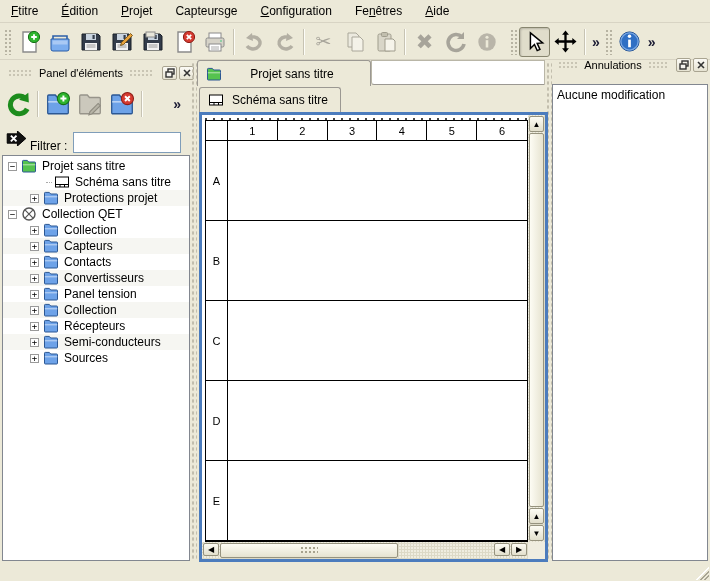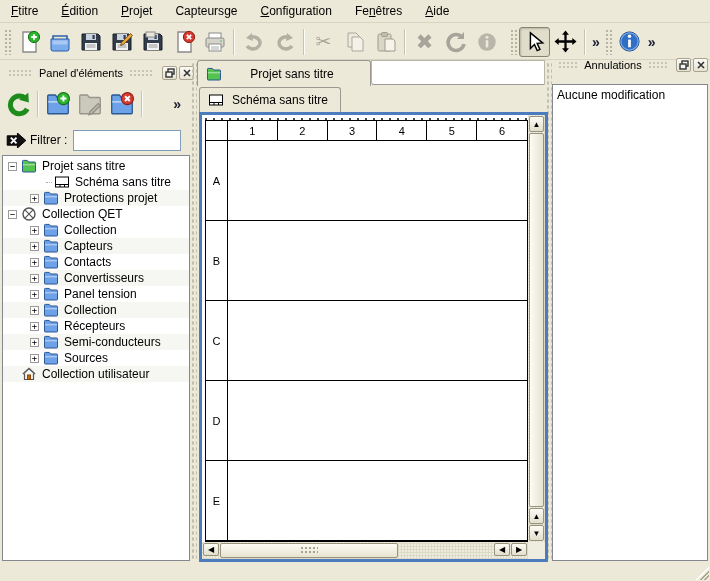--- a/index.html
+++ b/index.html
@@ -36,21 +36,21 @@
     background-image: radial-gradient(#c9c5b4 1px, transparent 1.3px); background-size:4px 4px; }
   .dock-title .ttl { font-size:11px; }
   .dock-btn { width:15px; height:14px; margin-left:2px; border:1px solid #a9a491; border-radius:2px;
     background:linear-gradient(#fbfaf5,#e6e3d2); display:flex; align-items:center; justify-content:center; }
 
   
   #eltools { position:absolute; left:2px; top:84px; width:190px; height:40px;
     display:flex; align-items:center; }
   .dk-btn { width:30px; height:30px; display:flex; align-items:center; justify-content:center; margin:0 1px; }
   #filter-row { position:absolute; left:2px; top:127px; width:190px; height:26px;
-    display:flex; align-items:center; }
+    display:flex; align-items:flex-end; }
   #filter-input { width:108px; height:21px; border:1px solid #7f9db9; background:#fff;
     margin-left:6px; font-family:inherit; font-size:12px; padding:1px 3px; }
   #tree { position:absolute; left:2px; top:155px; width:188px; height:406px;
     background:#fff; border:1px solid #828790; overflow:hidden; padding-top:2px; }
   .tree-row { height:16px; display:flex; align-items:center; }
   .tree-row.alt { background:#f6f6f2; }
   .tw { width:9px; height:9px; border:1px solid #9a9a9a; background:#fff; margin-right:4px;
     display:flex; align-items:center; justify-content:center;
     font-size:9px; line-height:8px; font-family:"DejaVu Sans Mono", monospace; flex:none; }
   .tw-spacer { width:13px; flex:none; }
@@ -493,27 +493,20 @@
         <use href="#s-tfolder"></use>
       </svg>
     <span class="tlabel">Semi-conducteurs</span>
   </div>
   <div class="tree-row ind1">
     <span class="tw">+</span>
     <svg class="ic" width="16" height="16" style="color:#6da2e8" viewBox="0 0 16 16">
         <use href="#s-tfolder"></use>
       </svg>
     <span class="tlabel">Sources</span>
-  </div>
-  <div class="tree-row ind0 alt">
-    <span class="tw-spacer"></span>
-    <svg class="ic" width="16" height="16" viewBox="0 0 16 16">
-        <use href="#s-home"></use>
-      </svg>
-    <span class="tlabel">Collection utilisateur</span>
   </div>
 </div>
 
 <div class="vsplit" style="left:191px; top:62px; height:499px;"></div>
 <div class="vsplit" style="left:546px; top:62px; height:499px;"></div>
 
 <div id="mdi-tabbar-rest"></div>
 <div class="tab" id="project-tab">
   <svg class="ic" width="16" height="16" style="color:#55c34f" viewBox="0 0 16 16">
       <use href="#s-tfolder" style="color:#55c34f"></use>

